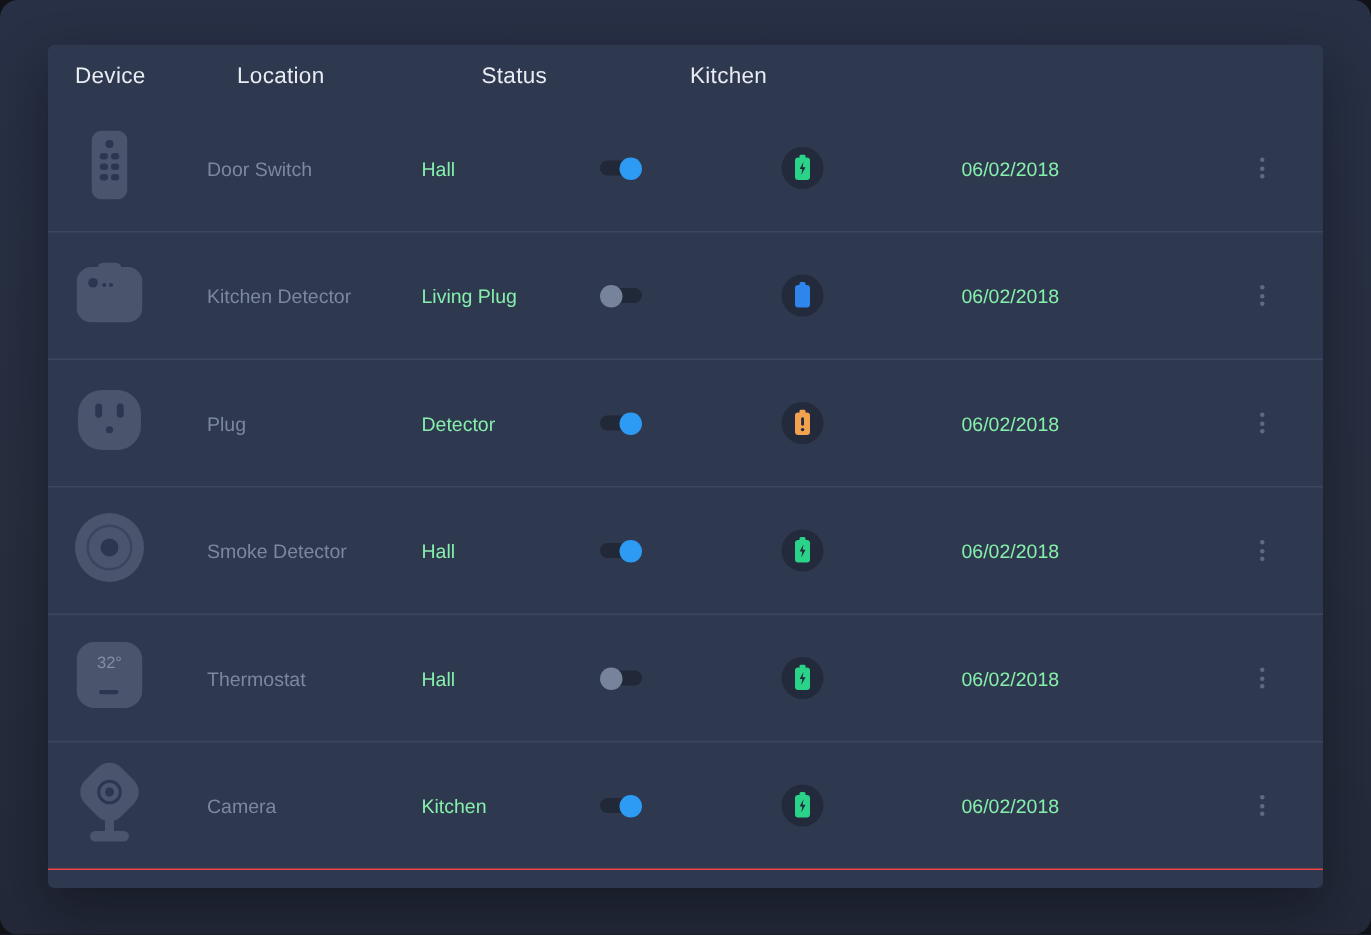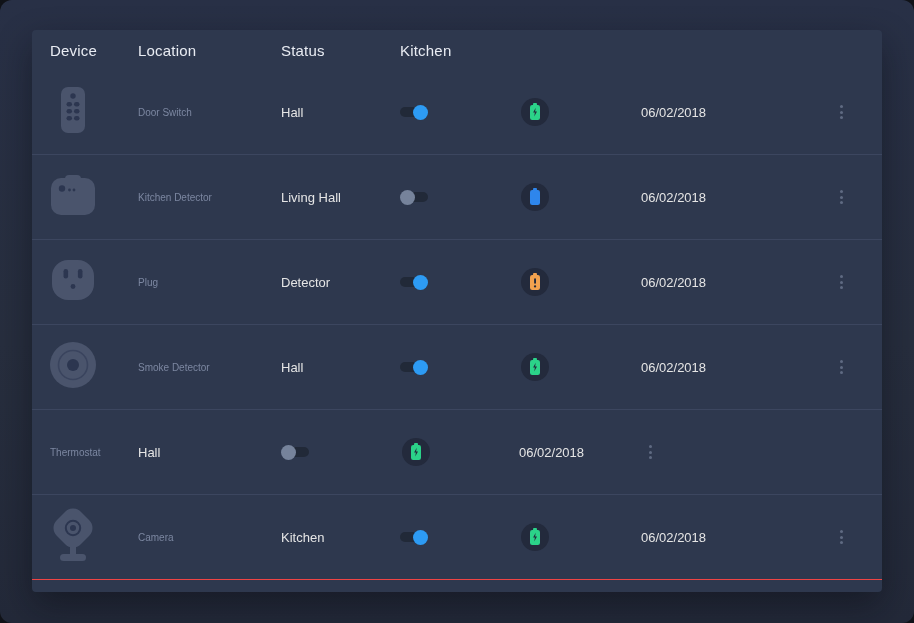--- a/index.html
+++ b/index.html
@@ -2,27 +2,27 @@
 <html style="--accent-blue: #2d9bf4; --toggle-off-knob: #76839b;"><head>
 <meta charset="utf-8">
 <style>
   html,body{margin:0;padding:0;background:#101218;font-family:"Liberation Sans",sans-serif;}
   .frame{position:relative;width:914px;height:623px;border-radius:12px;overflow:hidden;
          background:linear-gradient(180deg,#283046 0%,#272e3e 55%,#232939 100%);}
   .panel{position:absolute;left:32px;top:30px;width:850px;height:562px;background:#2e384e;
          border-radius:4px;box-shadow:0 14px 34px rgba(8,10,18,.45);}
   .grid{display:grid;grid-template-columns:88px 143px 119px 119px 122px 1fr 42px;
         align-items:center;padding:0 8px 0 18px;}
-  .thead{height:40px;}
+  .thead{height:40px;gap:20px;}
   .th{color:#e9ecf3;font-size:15px;letter-spacing:.2px;}
   .row{height:84px;border-bottom:1px solid #3c465f;}
   .row:last-child{border-bottom:1px solid #ef4444;}
   .icon-box{width:46px;height:62px;display:flex;align-items:center;justify-content:center;}
-  .cell-name{color:#7c87a1;font-size:10px;}
-  .cell-dim{color:#e5e5e5;font-size:13px;}
+  .cell-name{color:#7c87a1;font-size:13px;}
+  .cell-dim{color:#86efac;font-size:13px;}
   
   .toggle{position:relative;width:28px;height:15px;cursor:pointer;}
   .toggle .track{position:absolute;top:2.5px;width:24px;height:10px;border-radius:5px;background:#212938;}
   .toggle .knob{position:absolute;top:0;width:15px;height:15px;border-radius:50%;}
   .toggle.on .track{left:0;}
   .toggle.on .knob{left:13px;background:var(--accent-blue,#2d9bf4);}
   .toggle.off .track{right:0;}
   .toggle.off .knob{left:0;background:var(--toggle-off-knob,#76839b);}
   
   .batt-circle{width:28px;height:28px;border-radius:50%;background:#232a3c;
@@ -103,21 +103,21 @@
           <rect class="icon-body" x="14" y="0" width="16" height="9" rx="4"></rect>
           <rect class="icon-body" y="3" width="44" height="37" rx="10"></rect>
           <circle class="icon-detail" cx="11" cy="13.5" r="3.2"></circle>
           <circle class="icon-detail" cx="18.5" cy="15" r="1.4"></circle>
           <circle class="icon-detail" cx="23" cy="15" r="1.4"></circle>
         </svg>
       </span>
 
     </div>
     <div class="cell-name">Kitchen Detector</div>
-    <div class="cell-dim">Living Hall</div>
+    <div class="cell-dim">Living Plug</div>
     <div>
       <div class="toggle off">
         <span class="track"></span>
         <span class="knob"></span>
       </div>
     </div>
     <div>
       <div class="batt-circle">
         <svg width="12" height="18" viewBox="0 0 12 18">
           <rect class="batt-fill" x="4" y="0" width="4" height="2.5" rx="1" fill="#2e86ec"></rect>
@@ -215,20 +215,31 @@
     </div>
     <div class="cell-dim">06/02/2018</div>
     <div class="kebab">
       <i></i>
             <i></i>
             <i></i>
     </div>
   </div>
 
   <div class="grid row">
+    <div class="icon-box">
+
+      <span>
+        <svg width="44" height="44" viewBox="0 0 44 44">
+          <rect class="icon-body" width="44" height="44" rx="12"></rect>
+          <text class="thermo-label" x="22" y="17" text-anchor="middle">32°</text>
+          <rect class="icon-detail" x="15" y="32" width="13" height="2.8" rx="1.4"></rect>
+        </svg>
+      </span>
+
+    </div>
     <div class="cell-name">Thermostat</div>
     <div class="cell-dim">Hall</div>
     <div>
       <div class="toggle off">
         <span class="track"></span>
         <span class="knob"></span>
       </div>
     </div>
     <div>
       <div class="batt-circle">

